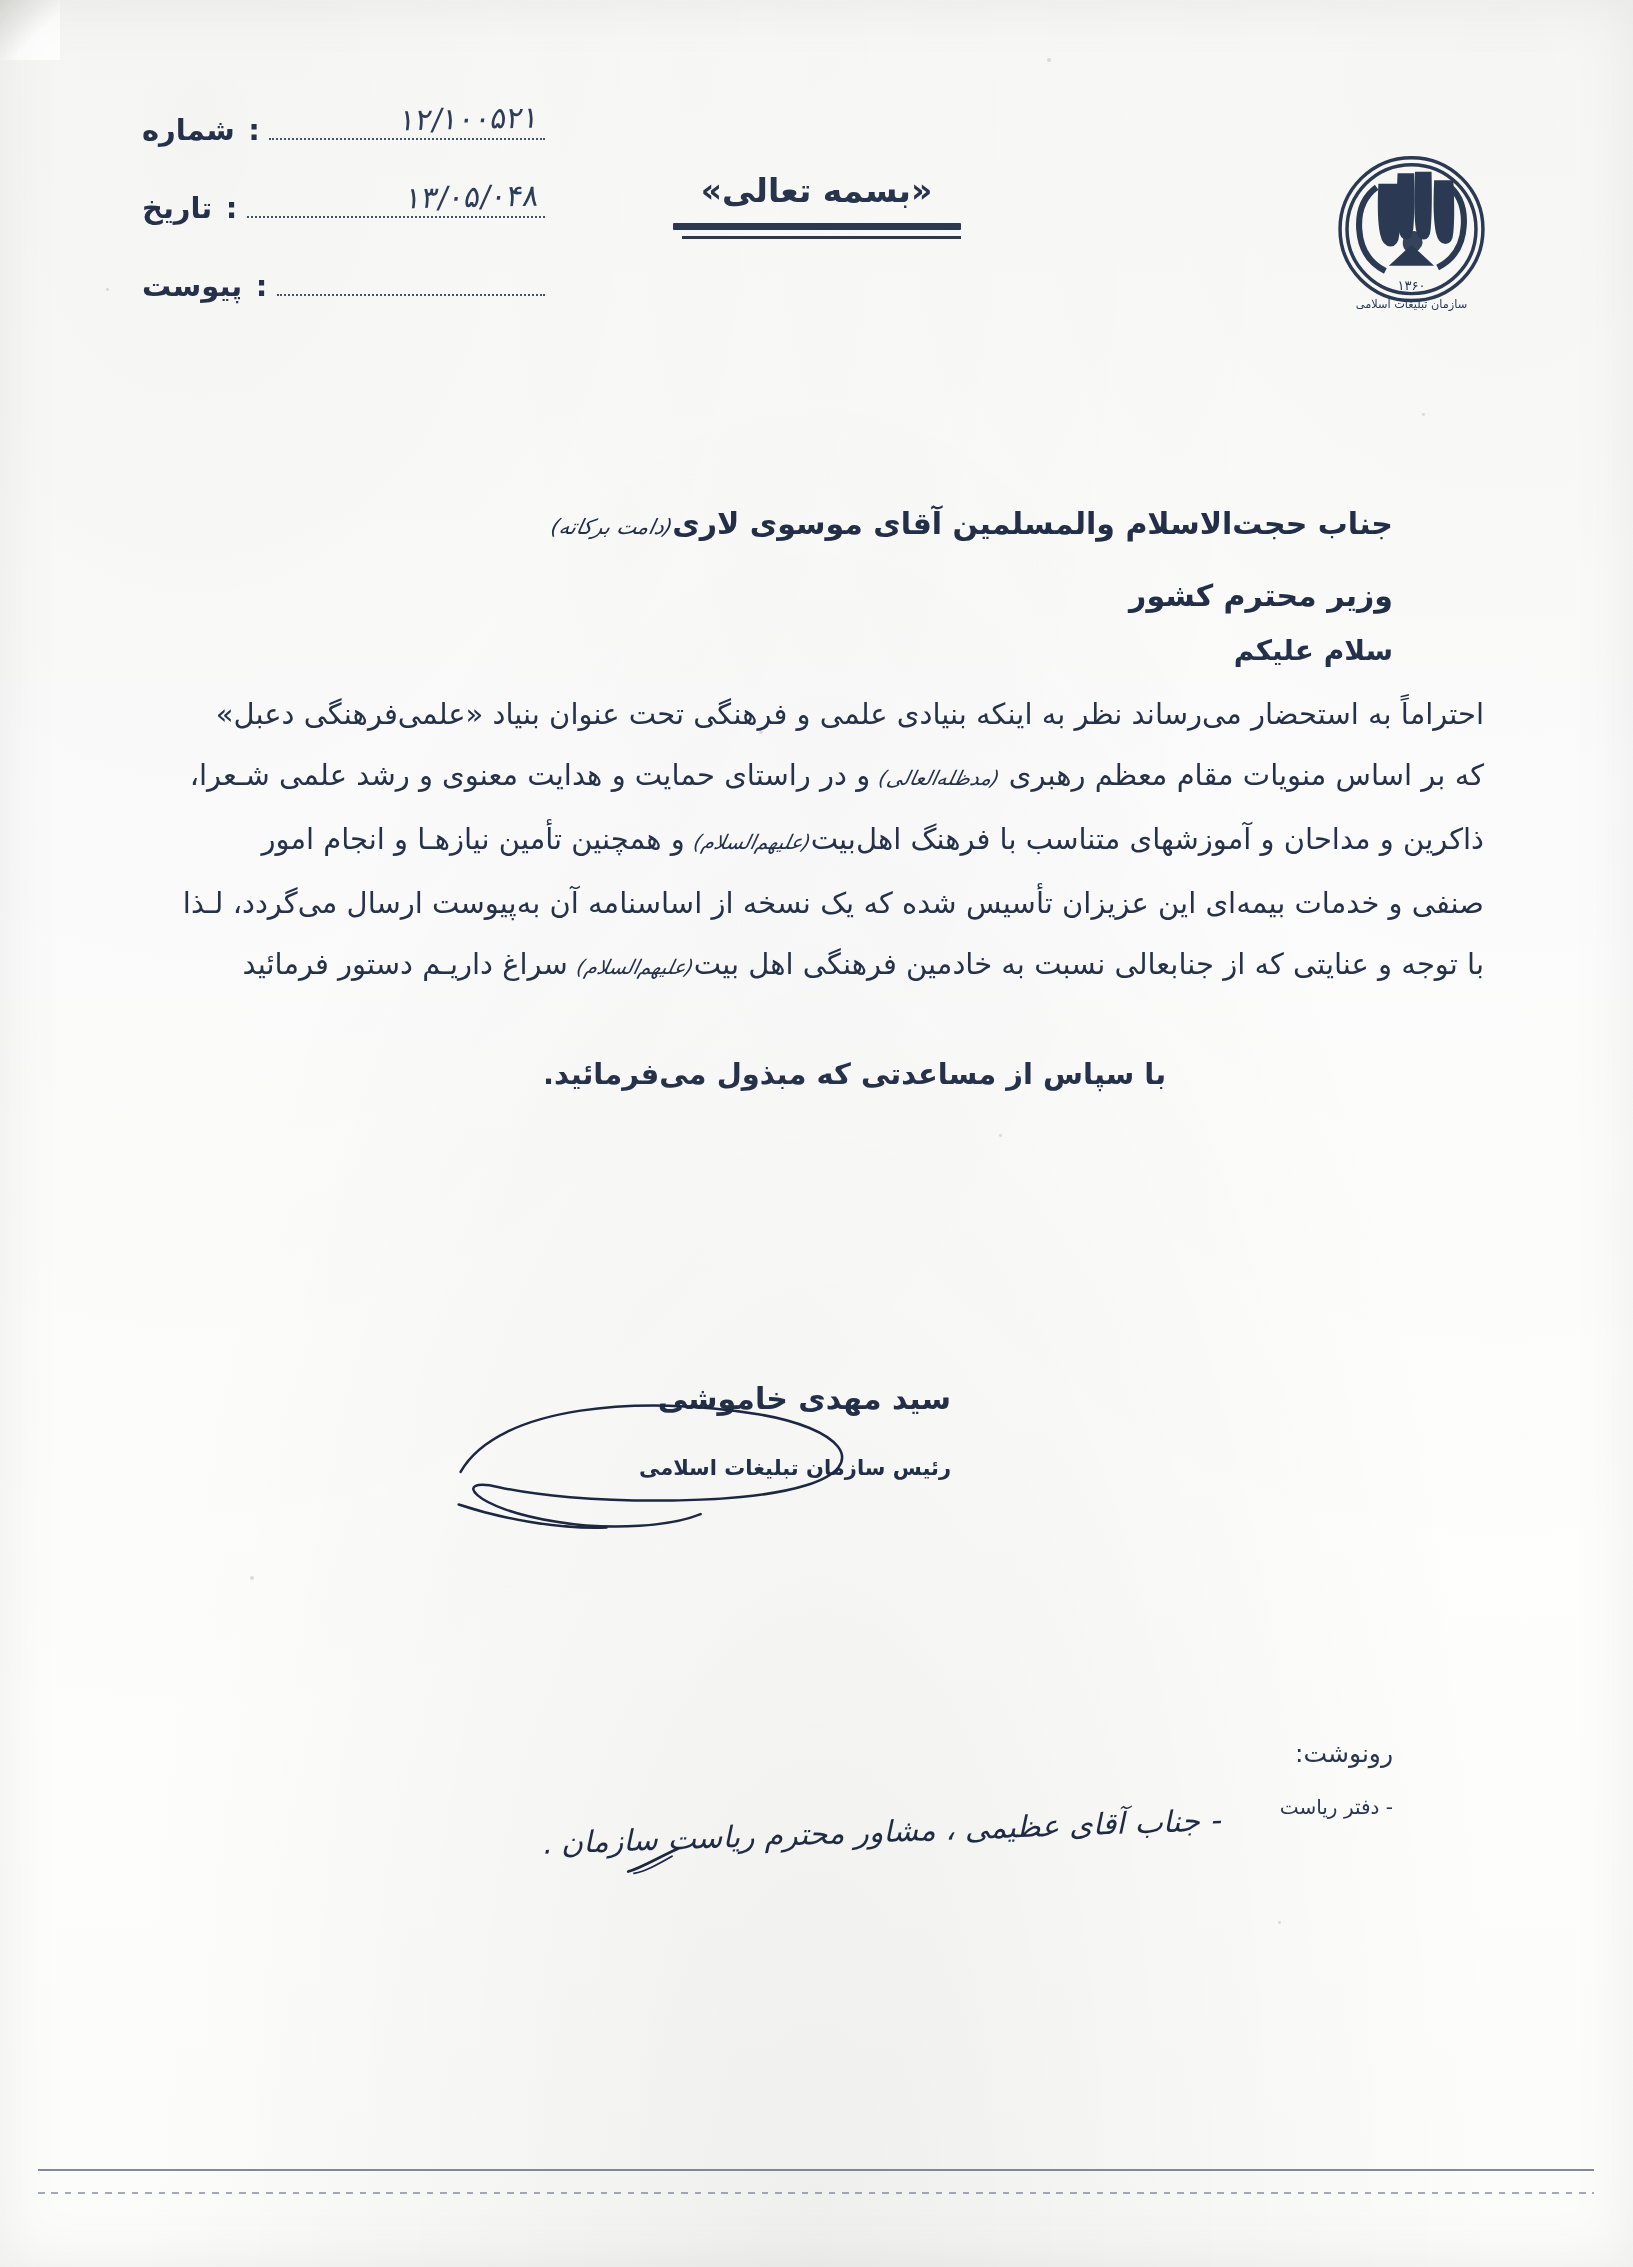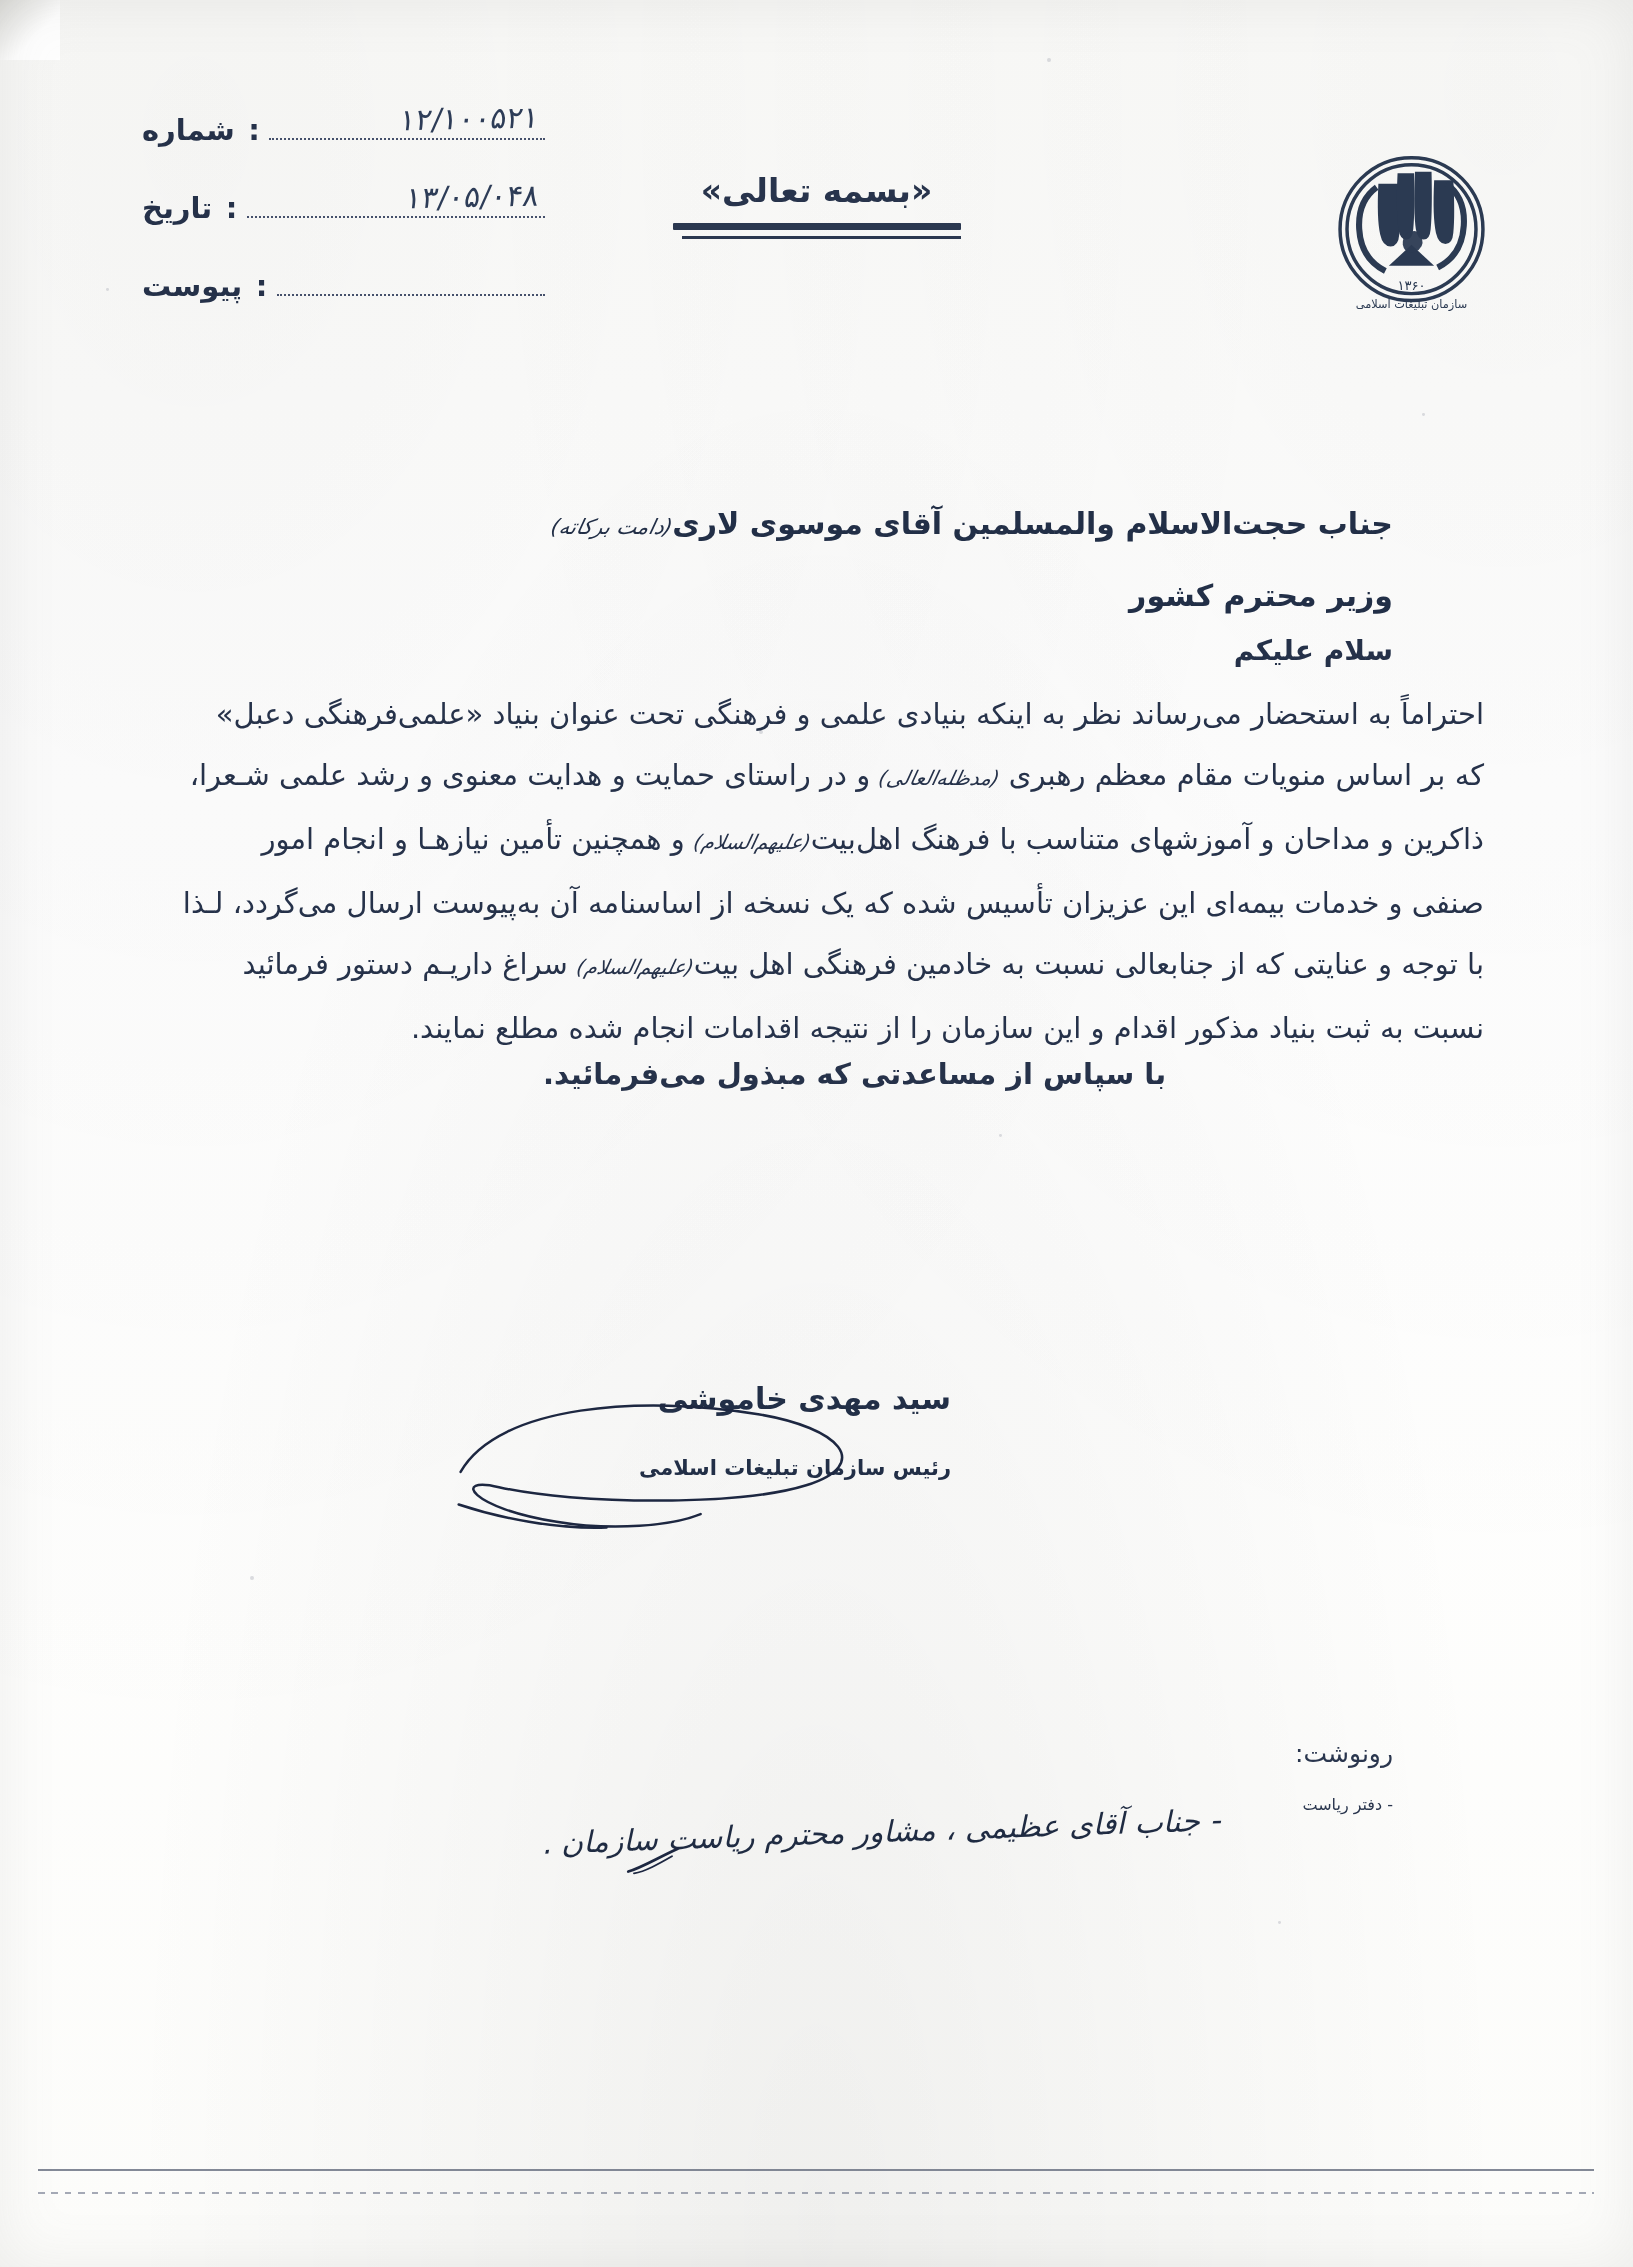--- a/index.html
+++ b/index.html
@@ -243,21 +243,21 @@
   
   .cc {
     position: absolute;
     top: 1739px;
     right: 240px;
     width: 1153px;
     direction: rtl;
     text-align: right;
   }
   .cc-title { font-size: 25px; color: #2a364e; }
-  .cc-item  { font-size: 16px; color: #2a364e; margin-top: 27px; }
+  .cc-item  { font-size: 20px; color: #2a364e; margin-top: 27px; }
   .cc-hand {
     position: absolute;
     top: 75px;
     right: 173px;
     font-size: 30px;
     color: #1f2b42;
     transform: skewX(-14deg) rotate(-2deg);
     letter-spacing: 1px;
     white-space: nowrap;
   }
@@ -399,21 +399,20 @@
 
   <div class="salutation">سلام علیکم</div>
 
   <div class="body">
     <p>
       <span class="line">احتراماً به استحضار می‌رساند نظر به اینکه بنیادی علمی و فرهنگی تحت عنوان بنیاد «علمی‌فرهنگی دعبل»</span>
       <span class="line"><span>که بر اساس منویات مقام معظم رهبری </span><span class="inline-hon">(مدظله‌العالی)</span><span> و در راستای حمایت و هدایت معنوی و رشد علمی شـعرا،</span></span>
       <span class="line"><span>ذاکرین و مداحان و آموزشهای متناسب با فرهنگ اهل‌بیت</span><span class="inline-hon">(علیهم‌السلام)</span><span> و همچنین تأمین نیازهـا و انجام امور</span></span>
       <span class="line">صنفی و خدمات بیمه‌ای این عزیزان تأسیس شده که یک نسخه از اساسنامه آن به‌پیوست ارسال می‌گردد، لـذا</span>
       <span class="line"><span>با توجه و عنایتی که از جنابعالی نسبت به خادمین فرهنگی اهل بیت</span><span class="inline-hon">(علیهم‌السلام)</span><span> سراغ داریـم دستور فرمائید</span></span>
-      <span class="line">نسبت به ثبت بنیاد مذکور اقدام و این سازمان را از نتیجه اقدامات انجام شده مطلع نمایند.</span>
     </p>
   </div>
 
   <div class="closing">با سپاس از مساعدتی که مبذول می‌فرمائید.</div>
 
   <div class="sign-block">
     <svg class="sign-scribble" viewBox="0 0 700 190" xmlns="http://www.w3.org/2000/svg">
       <g fill="none" stroke="#1d2741" stroke-width="2.6" stroke-linecap="round">
         <path d="M110 112 C 150 42, 300 32, 420 52 C 505 66, 540 104, 470 126
                  C 400 148, 230 146, 150 128 C 100 116, 120 150, 210 164

